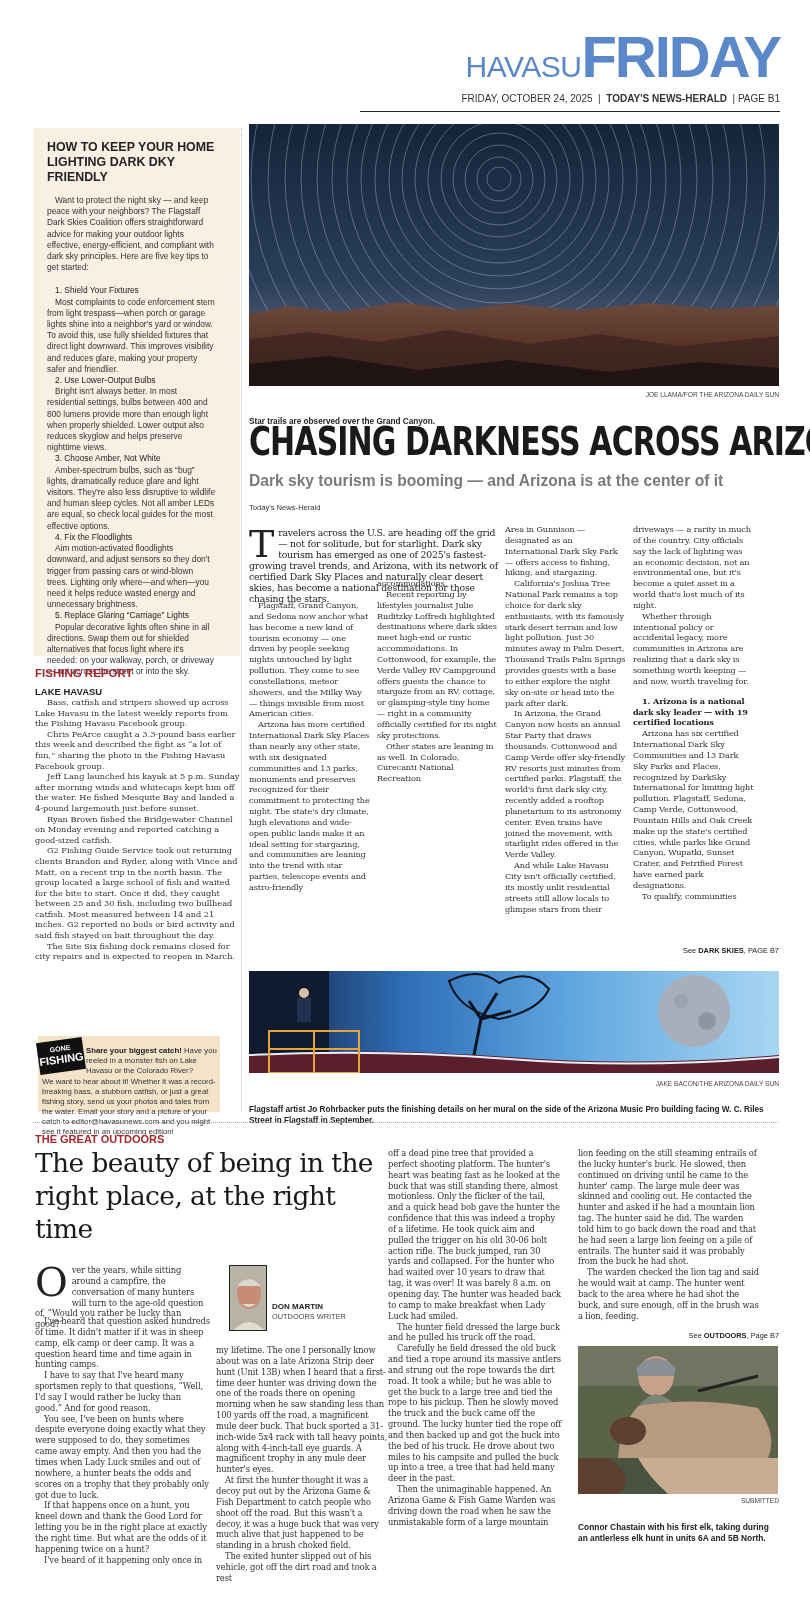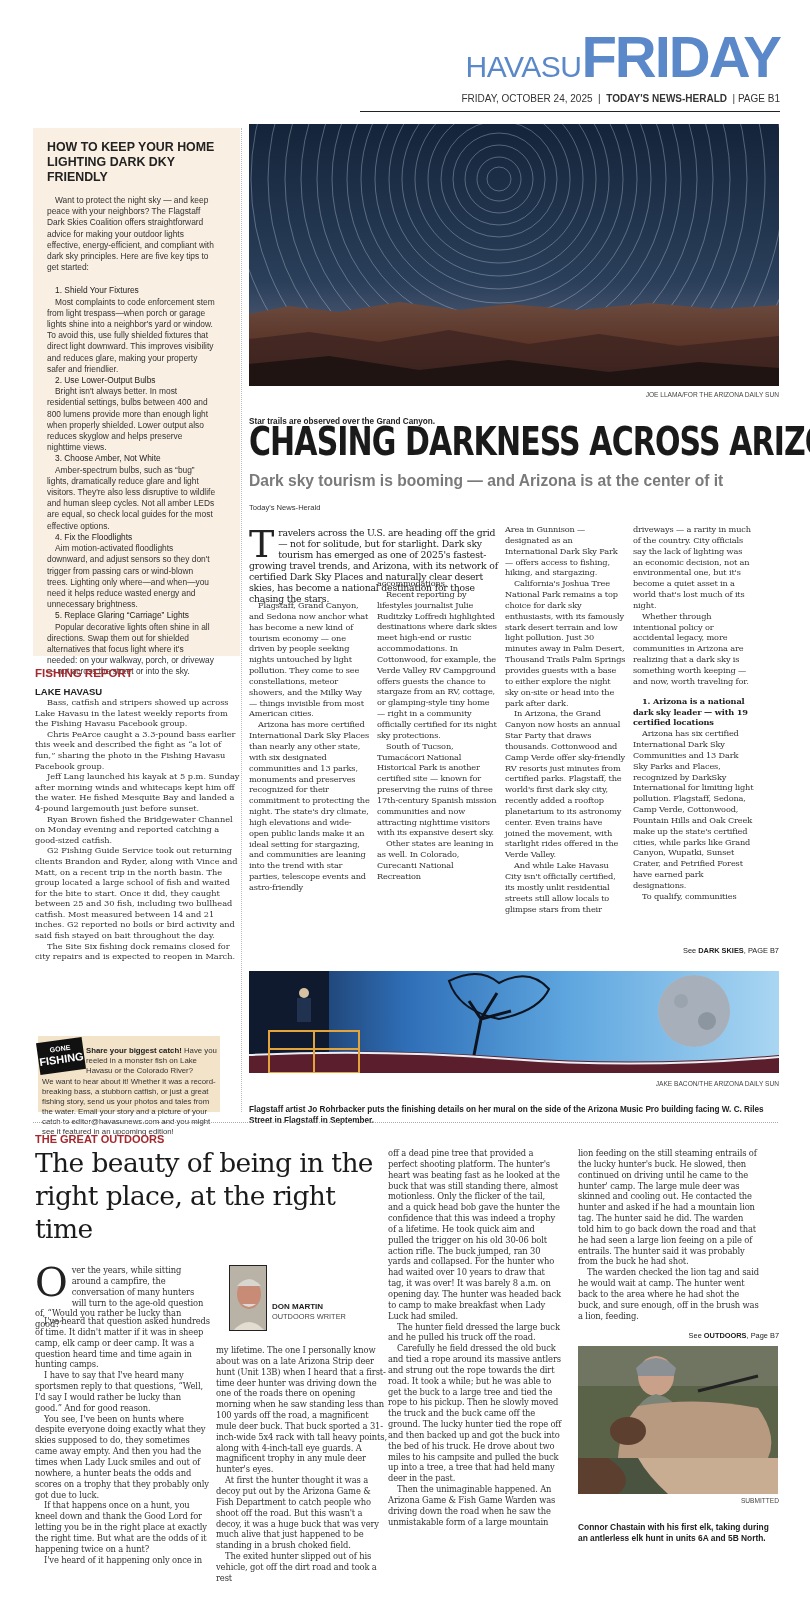--- a/index.html
+++ b/index.html
@@ -174,21 +174,20 @@
   <span class="dropcap">T</span><span>ravelers across the U.S. are heading off the grid — not for solitude, but for starlight. Dark sky tourism has emerged as one of 2025's fastest-growing travel trends, and Arizona, with its network of certified Dark Sky Places and naturally clear desert skies, has become a national destination for those chasing the stars.</span>
 </div>
 
 <div class="col" style="left:249px; top:600px; width:121px;">
   <p>Flagstaff, Grand Canyon, and Sedona now anchor what has become a new kind of tourism economy — one driven by people seeking nights untouched by light pollution. They come to see constellations, meteor showers, and the Milky Way — things invisible from most American cities.</p>
   <p>Arizona has more certified International Dark Sky Places than nearly any other state, with six designated communities and 13 parks, monuments and preserves recognized for their commitment to protecting the night. The state's dry climate, high elevations and wide-open public lands make it an ideal setting for stargazing, and communities are leaning into the trend with star parties, telescope events and astro-friendly</p>
 </div>
 <div class="col" style="left:377px; top:578px; width:121px;">
   <p class="noind">accommodations.</p>
   <p>Recent reporting by lifestyles journalist Julie Ruditzky Loffredi highlighted destinations where dark skies meet high-end or rustic accommodations. In Cottonwood, for example, the Verde Valley RV Campground offers guests the chance to stargaze from an RV, cottage, or glamping-style tiny home — right in a community officially certified for its night sky protections.</p>
-  <p>South of Tucson, Tumacácori National Historical Park is another certified site — known for preserving the ruins of three 17th-century Spanish mission communities and now attracting nighttime visitors with its expansive desert sky.</p>
   <p>Other states are leaning in as well. In Colorado, Curecanti National Recreation</p>
 </div>
 <div class="col" style="left:505px; top:524px; width:121px;">
   <p class="noind">Area in Gunnison — designated as an International Dark Sky Park — offers access to fishing, hiking, and stargazing.</p>
   <p>California's Joshua Tree National Park remains a top choice for dark sky enthusiasts, with its famously stark desert terrain and low light pollution. Just 30 minutes away in Palm Desert, Thousand Trails Palm Springs provides guests with a base to either explore the night sky on-site or head into the park after dark.</p>
   <p>In Arizona, the Grand Canyon now hosts an annual Star Party that draws thousands. Cottonwood and Camp Verde offer sky-friendly RV resorts just minutes from certified parks. Flagstaff, the world's first dark sky city, recently added a rooftop planetarium to its astronomy center. Even trains have joined the movement, with starlight rides offered in the Verde Valley.</p>
   <p>And while Lake Havasu City isn't officially certified, its mostly unlit residential streets still allow locals to glimpse stars from their</p>
 </div>
 <div class="col" style="left:633px; top:524px; width:121px;">
   <p class="noind">driveways — a rarity in much of the country. City officials say the lack of lighting was an economic decision, not an environmental one, but it's become a quiet asset in a world that's lost much of its night.</p>
@@ -251,21 +250,21 @@
     <path d="M12 38 Q19 44 26 38" fill="#dcdad4"></path>
     <path d="M2 66 Q19 46 36 66Z" fill="#e2ddd0"></path>
   </svg>
 </div>
 <div class="author-name">DON MARTIN</div>
 <div class="author-role">OUTDOORS WRITER</div>
 
 <div class="col" style="left:35px; top:1316px; width:175px; font-size:8.4px;">
   <p>I've heard that question asked hundreds of time. It didn't matter if it was in sheep camp, elk camp or deer camp. It was a question heard time and time again in hunting camps.</p>
   <p>I have to say that I've heard many sportsmen reply to that questions, “Well, I'd say I would rather be lucky than good.” And for good reason.</p>
-  <p>You see, I've been on hunts where despite everyone doing exactly what they skies supposed to do, they sometimes came away empty. And then you had the times when Lady Luck smiles and out of nowhere, a hunter beats the odds and scores on a trophy that they probably only got due to luck.</p>
+  <p>You see, I've been on hunts where despite everyone doing exactly what they were supposed to do, they sometimes came away empty. And then you had the times when Lady Luck smiles and out of nowhere, a hunter beats the odds and scores on a trophy that they probably only got due to luck.</p>
   <p>If that happens once on a hunt, you kneel down and thank the Good Lord for letting you be in the right place at exactly the right time. But what are the odds of it happening twice on a hunt?</p>
   <p>I've heard of it happening only once in</p>
 </div>
 <div class="col" style="left:216px; top:1345px; width:172px; font-size:8.4px;">
   <p class="noind">my lifetime. The one I personally know about was on a late Arizona Strip deer hunt (Unit 13B) when I heard that a first-time deer hunter was driving down the one of the roads there on opening morning when he saw standing less than 100 yards off the road, a magnificent mule deer buck. That buck sported a 31-inch-wide 5x4 rack with tall heavy points, along with 4-inch-tall eye guards. A magnificent trophy in any mule deer hunter's eyes.</p>
   <p>At first the hunter thought it was a decoy put out by the Arizona Game &amp; Fish Department to catch people who shoot off the road. But this wasn't a decoy, it was a huge buck that was very much alive that just happened to be standing in a brush choked field.</p>
   <p>The exited hunter slipped out of his vehicle, got off the dirt road and took a rest</p>
 </div>
 <div class="col" style="left:388px; top:1148px; width:174px; font-size:8.4px;">
   <p class="noind">off a dead pine tree that provided a perfect shooting platform. The hunter's heart was beating fast as he looked at the buck that was still standing there, almost motionless. Only the flicker of the tail, and a quick head bob gave the hunter the confidence that this was indeed a trophy of a lifetime. He took quick aim and pulled the trigger on his old 30-06 bolt action rifle. The buck jumped, ran 30 yards and collapsed. For the hunter who had waited over 10 years to draw that tag, it was over! It was barely 8 a.m. on opening day. The hunter was headed back to camp to make breakfast when Lady Luck had smiled.</p>

